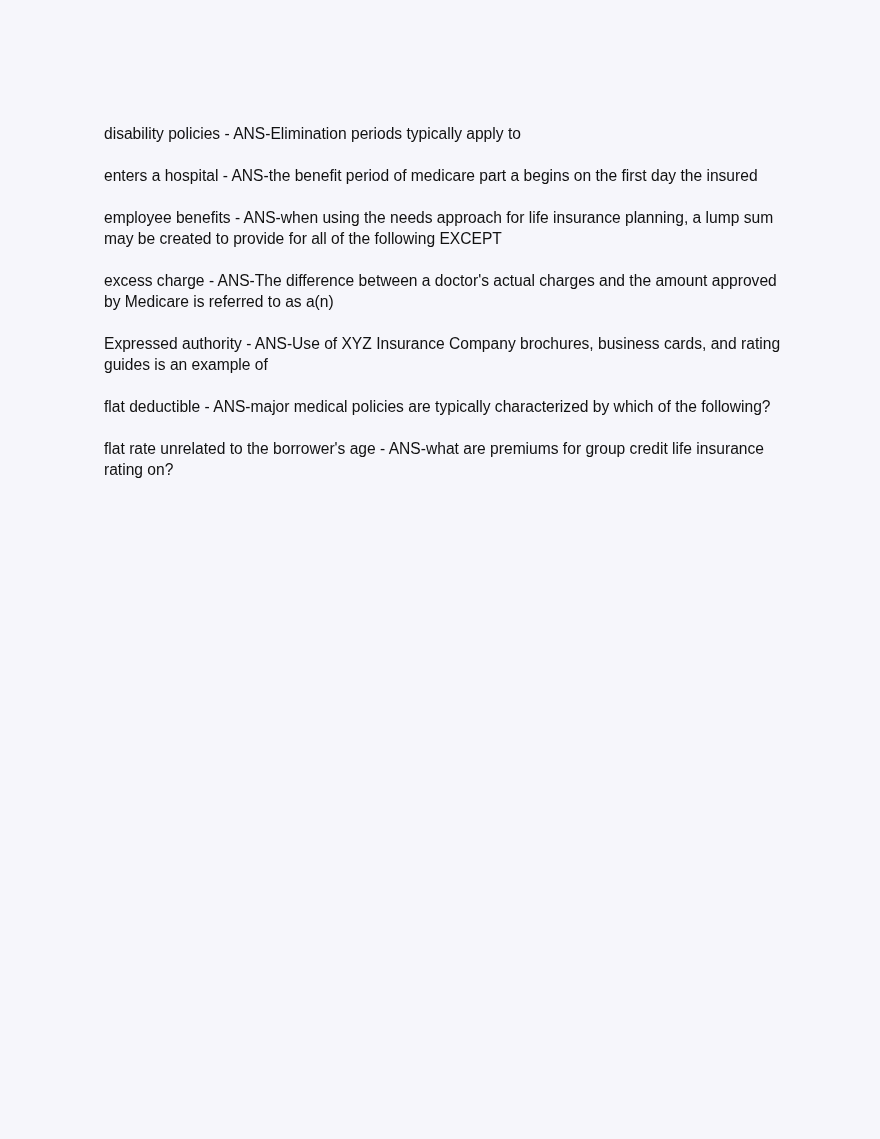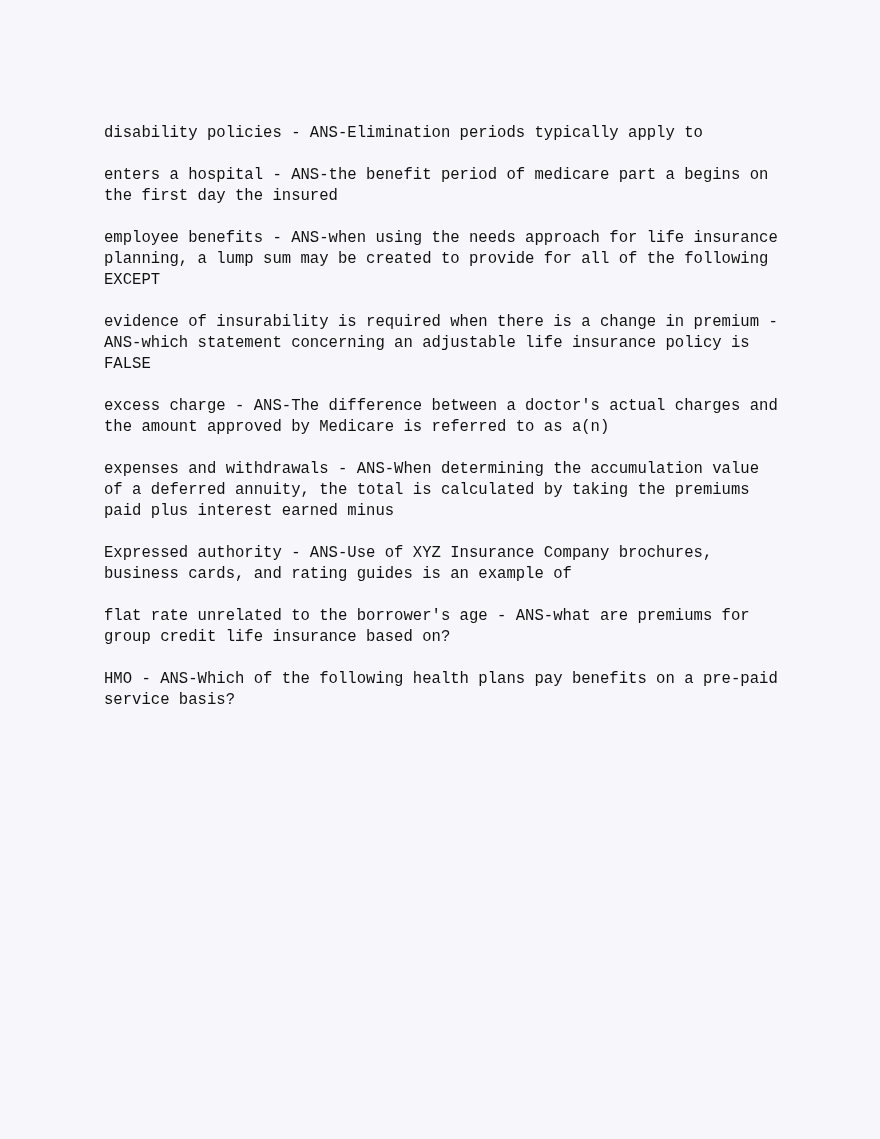--- a/index.html
+++ b/index.html
@@ -19,29 +19,26 @@
       top: 123px;
       width: 680px;
       font-family: "Liberation Sans", sans-serif;
       font-size: 15.6px;
       line-height: 21px;
       color: #111111;
     }
     .entry {
       margin: 0 0 21px 0;
       padding: 0;
-      font-family: Liberation Mono, monospace;
     }
   </style>
 </head>
 <body>
 
 <div class="page">
   <p class="entry">disability policies - ANS-Elimination periods typically apply to</p>
   <p class="entry">enters a hospital - ANS-the benefit period of medicare part a begins on the first day the insured</p>
   <p class="entry">employee benefits - ANS-when using the needs approach for life insurance planning, a lump sum may be created to provide for all of the following EXCEPT</p>
-  <p class="entry">evidence of insurability is required when there is a change in premium - ANS-which statement concerning an adjustable life insurance policy is FALSE</p>
   <p class="entry">excess charge - ANS-The difference between a doctor's actual charges and the amount approved by Medicare is referred to as a(n)</p>
-  <p class="entry">expenses and withdrawals - ANS-When determining the accumulation value of a deferred annuity, the total is calculated by taking the premiums paid plus interest earned minus</p>
   <p class="entry">Expressed authority - ANS-Use of XYZ Insurance Company brochures, business cards, and rating guides is an example of</p>
-  <p class="entry">flat rate unrelated to the borrower's age - ANS-what are premiums for group credit life insurance based on?</p>
-  <p class="entry">HMO - ANS-Which of the following health plans pay benefits on a pre-paid service basis?</p>
+  <p class="entry">flat deductible - ANS-major medical policies are typically characterized by which of the following?</p>
+  <p class="entry">flat rate unrelated to the borrower's age - ANS-what are premiums for group credit life insurance rating on?</p>
 </div>
 
 </body></html>

